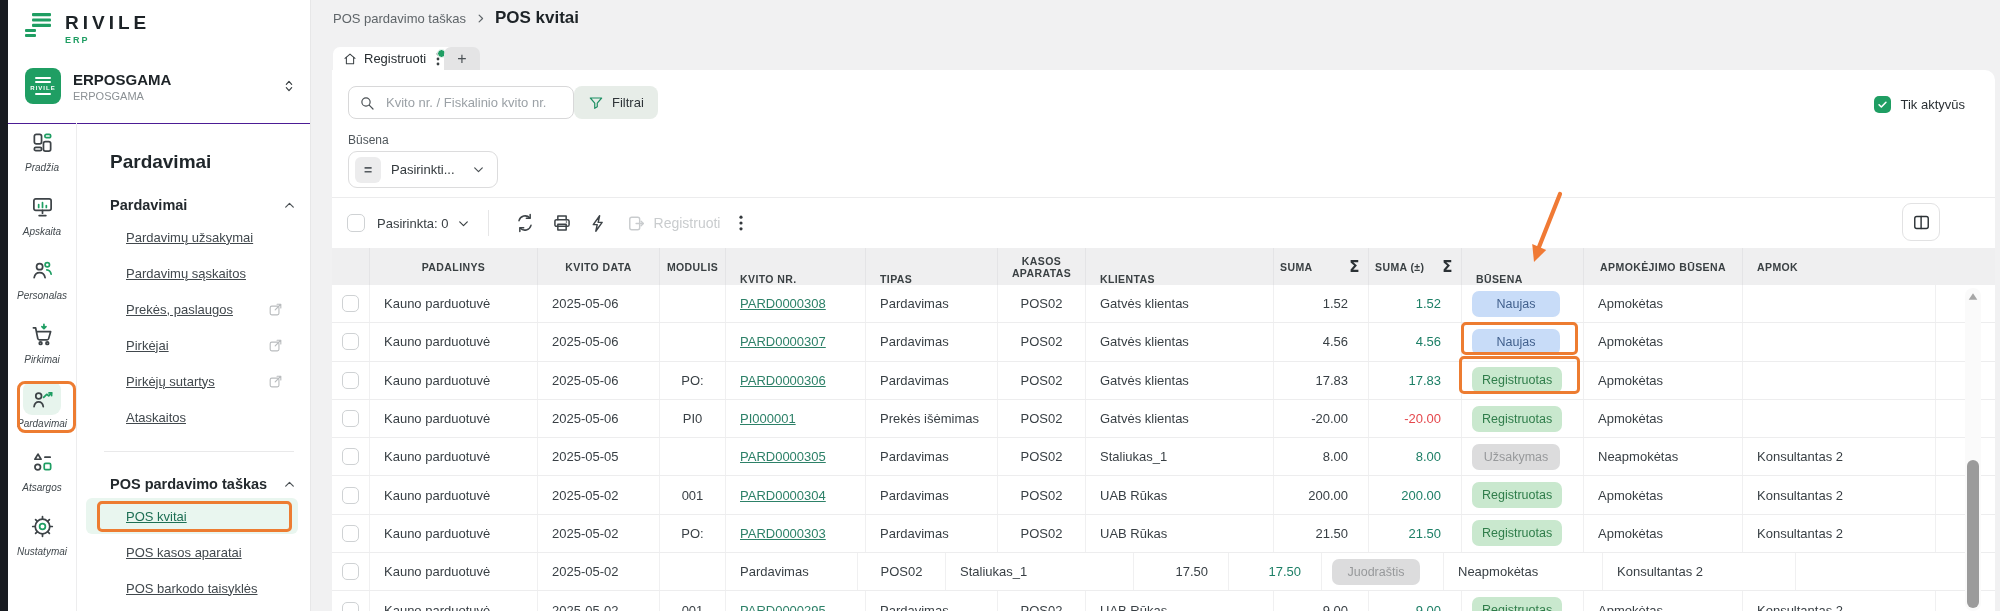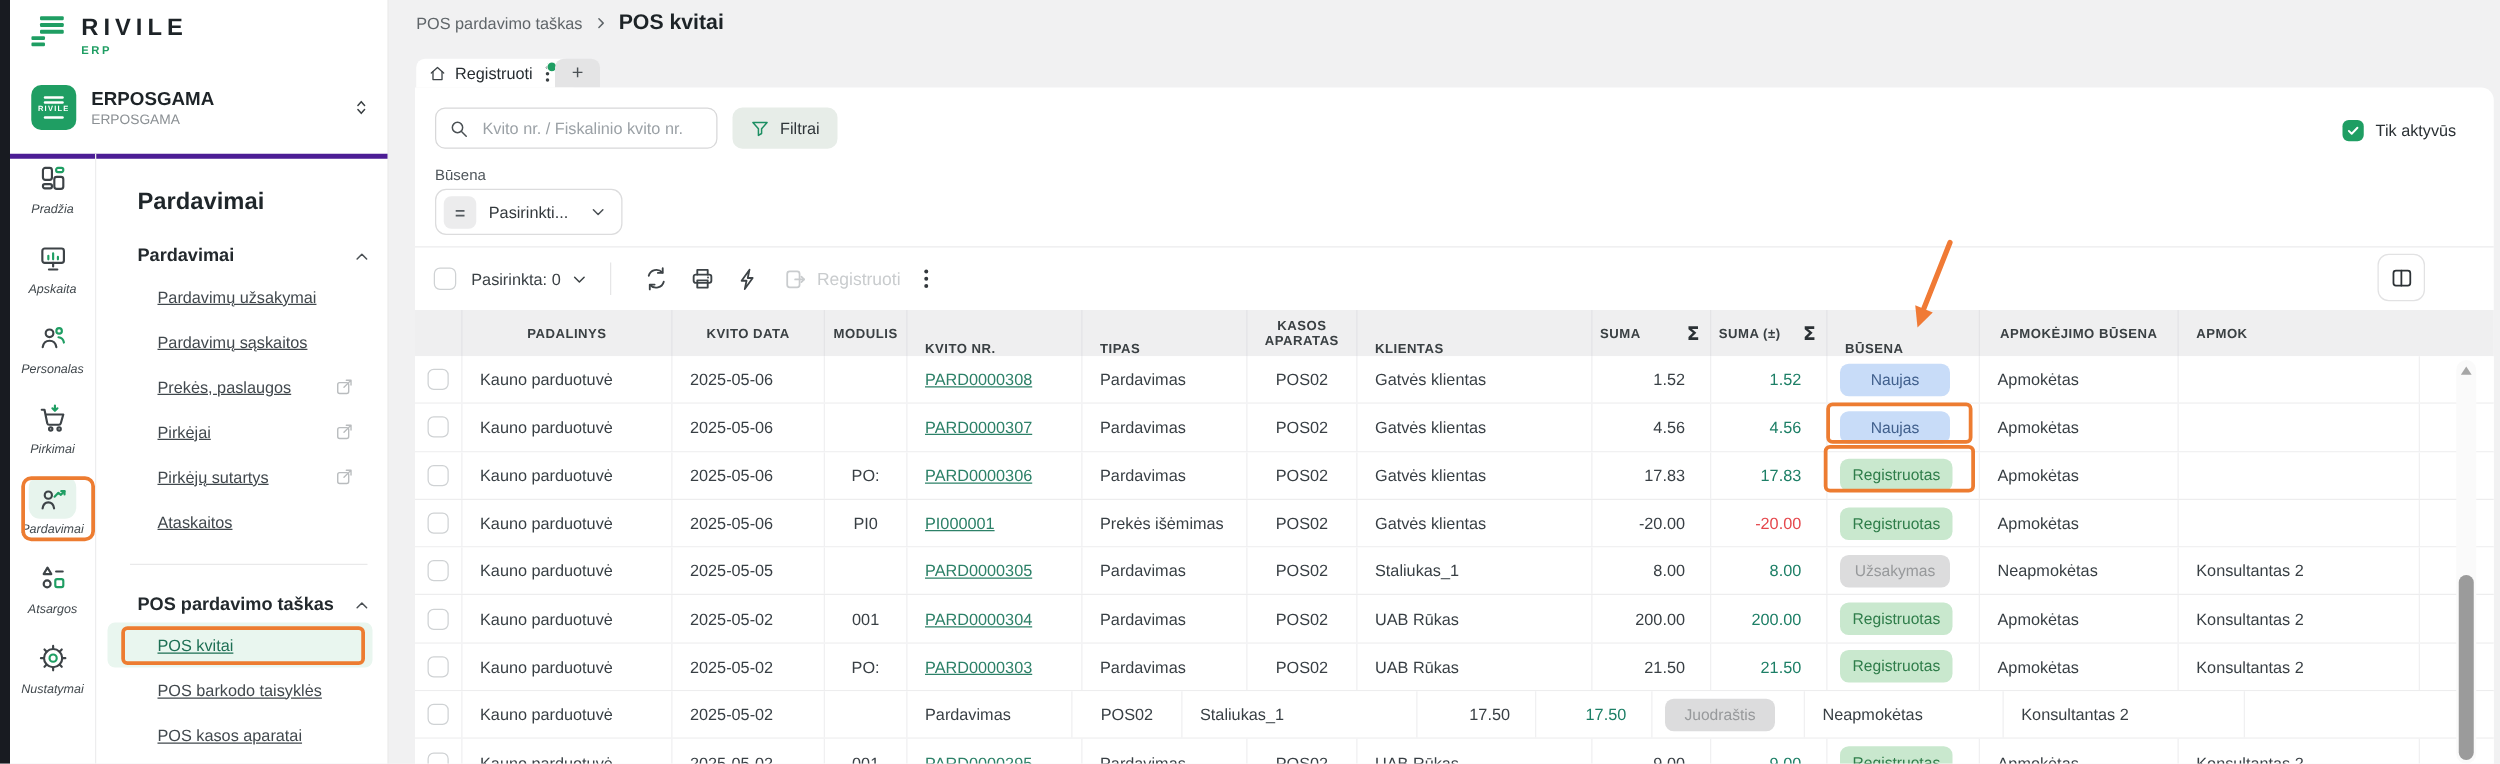--- a/index.html
+++ b/index.html
@@ -8,21 +8,21 @@
   svg{display:block}
   .ic{stroke:#3d4347;fill:none;stroke-width:1.8;stroke-linecap:round;stroke-linejoin:round;}
   .ic .acc{stroke:var(--brand-green);}
   .ic .fil{fill:#3d4347;stroke:none;}
 
   
   .edge{position:absolute;left:0;top:0;width:8px;height:611px;background:#181b21;}
 
   
   .sidebar{position:absolute;left:8px;top:0;width:302px;height:611px;background:#fff;border-right:1px solid #e7e7e8;}
-  .side-top{position:absolute;left:0;top:0;width:302px;height:123px;border-bottom:4px solid #4c1d95;}
+  .side-top{position:absolute;left:0;top:0;width:302px;height:123px;border-bottom:1px solid #4c1d95;}
   .logo{position:absolute;left:17px;top:12px;display:flex;align-items:flex-start;gap:12px;cursor:pointer;}
   .logo-text b{display:block;font-size:19px;letter-spacing:4px;color:#1d2327;font-weight:bold;}
   .logo-text i{display:block;font-style:normal;font-size:9px;letter-spacing:2px;color:var(--brand-green);font-weight:bold;margin-top:1px;}
   .workspace{position:absolute;left:17px;top:68px;width:272px;display:flex;align-items:center;gap:12px;cursor:pointer;}
   .ws-icon{width:36px;height:36px;border-radius:8px;background:var(--brand-green);display:flex;flex-direction:column;align-items:center;justify-content:center;gap:2px;}
   .ws-icon .bar{width:16px;height:2px;background:#fff;border-radius:1px;}
   .ws-icon .wsn{font-size:6px;font-weight:bold;color:#fff;letter-spacing:1px;}
   .ws-text b{display:block;font-size:15px;color:#1d2327;}
   .ws-text small{display:block;font-size:11px;color:#8b9094;margin-top:2px;}
   .unfold{margin-left:auto;}
@@ -53,21 +53,21 @@
   .tab{position:absolute;left:333px;top:47px;height:23px;width:108px;background:#fff;border-radius:7px 7px 0 0;
        display:flex;align-items:center;gap:7px;padding:0 8px 0 10px;cursor:pointer;}
   .tab-label{font-size:13px;color:#272d31;}
   .tab-kebab{position:relative;width:10px;height:16px;display:flex;align-items:center;justify-content:center;}
   .tab-dot{position:absolute;right:-3px;top:-2px;width:7px;height:7px;border-radius:50%;background:var(--brand-green);border:1.5px solid #fff;}
   .tab-add{position:absolute;left:444px;top:47px;height:23px;width:36px;background:#e4e4e5;border-radius:7px 7px 0 0;
            display:flex;align-items:center;justify-content:center;font-size:16px;color:#4a5054;cursor:pointer;}
 
   .card{position:absolute;left:332px;top:70px;width:1663px;height:541px;background:#fff;border-radius:0 10px 0 0;}
 
-  .search-row{position:absolute;left:16px;top:16px;display:flex;gap:12px;}
+  .search-row{position:absolute;left:16px;top:16px;display:flex;}
   .search-box{width:226px;height:33px;border:1px solid #d8d8d9;border-radius:8px;display:flex;align-items:center;gap:9px;padding:0 10px;box-sizing:border-box;background:#fff;}
   .search-box input{border:none;outline:none;flex:1;font-size:13px;color:#33393d;font-family:"Liberation Sans",sans-serif;background:transparent;}
   .search-box input::placeholder{color:#9ba1a6;}
   .btn-filter{height:33px;padding:0 14px;background:#e7ede8;border:none;border-radius:8px;display:flex;align-items:center;gap:8px;
               font-size:13px;color:#2e3438;font-family:"Liberation Sans",sans-serif;cursor:pointer;}
 
   .active-only{position:absolute;right:30px;top:26px;display:flex;align-items:center;gap:9px;cursor:pointer;}
   .green-check{width:17px;height:17px;border-radius:5px;background:var(--brand-green);display:flex;align-items:center;justify-content:center;}
   .active-only span{font-size:13px;color:#2a3034;}
 
@@ -312,24 +312,24 @@
             <span class="chev">
               <svg class="ic" width="13" height="13" viewBox="0 0 24 24" style="stroke:#4a5054;stroke-width:2.2">
                 <path d="M5 15l7-7 7 7"></path>
               </svg>
             </span>
           </div>
           <div class="side-item active">
             <span>POS kvitai</span>
           </div>
           <div class="side-item">
+            <span>POS kasos aparatai</span>
+          </div>
+          <div class="side-item">
             <span>POS barkodo taisyklės</span>
-          </div>
-          <div class="side-item">
-            <span>POS kasos aparatai</span>
           </div>
         </div>
     </nav>
   </aside>
 
   <div class="breadcrumb">
     <span class="bc-parent">POS pardavimo taškas</span>
     <span>
         <svg class="ic" width="11" height="11" viewBox="0 0 24 24" style="stroke:#5f6569;stroke-width:2.6">
           <path d="M9 4.5l7.5 7.5L9 19.5"></path>

